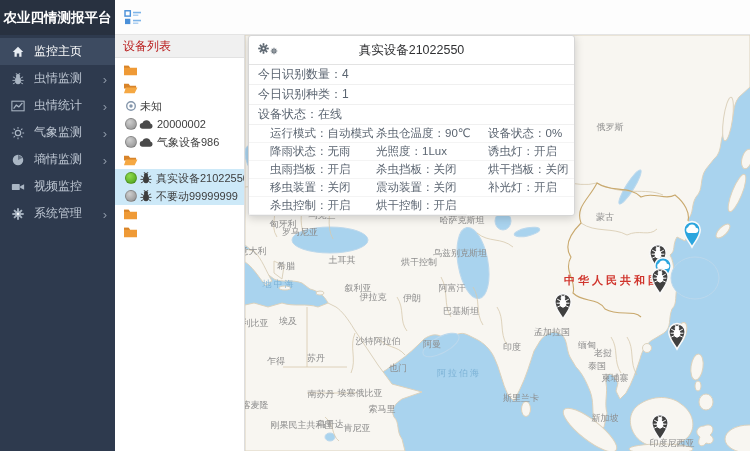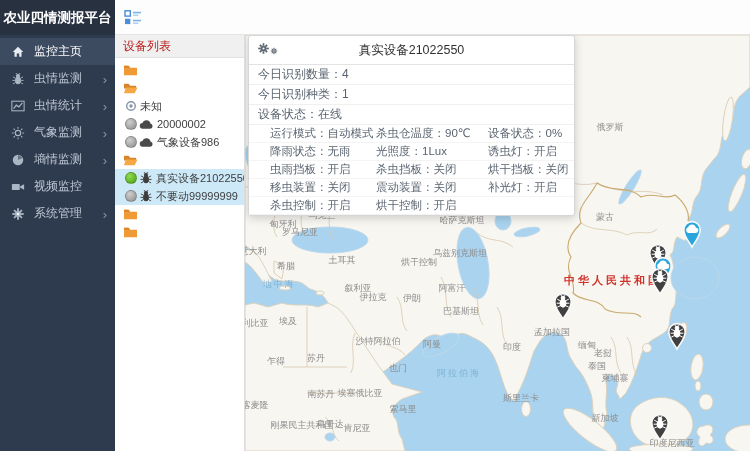--- a/index.html
+++ b/index.html
@@ -369,21 +369,21 @@
         <span class="map-label " style="left:43px;top:286px">埃及</span>
         <span class="map-label " style="left:133px;top:306px">沙特阿拉伯</span>
         <span class="map-label " style="left:187px;top:309px">阿曼</span>
         <span class="map-label " style="left:153px;top:333px">也门</span>
         <span class="map-label sea" style="left:214px;top:338px">阿拉伯海</span>
         <span class="map-label " style="left:267px;top:312px">印度</span>
         <span class="map-label " style="left:31px;top:326px">乍得</span>
         <span class="map-label " style="left:71px;top:323px">苏丹</span>
         <span class="map-label " style="left:76px;top:359px">南苏丹</span>
         <span class="map-label " style="left:115px;top:358px">埃塞俄比亚</span>
-        <span class="map-label " style="left:158px;top:374px">索马里</span>
+        <span class="map-label " style="left:137px;top:374px">索马里</span>
         <span class="map-label " style="left:85px;top:389px">乌干达</span>
         <span class="map-label " style="left:112px;top:393px">肯尼亚</span>
         <span class="map-label " style="left:276px;top:363px">斯里兰卡</span>
         <span class="map-label " style="left:307px;top:297px">孟加拉国</span>
         <span class="map-label " style="left:342px;top:310px">缅甸</span>
         <span class="map-label " style="left:358px;top:318px">老挝</span>
         <span class="map-label " style="left:352px;top:331px">泰国</span>
         <span class="map-label " style="left:370px;top:343px">柬埔寨</span>
         <span class="map-label " style="left:360px;top:383px">新加坡</span>
         <span class="map-label " style="left:427px;top:408px">印度尼西亚</span>

